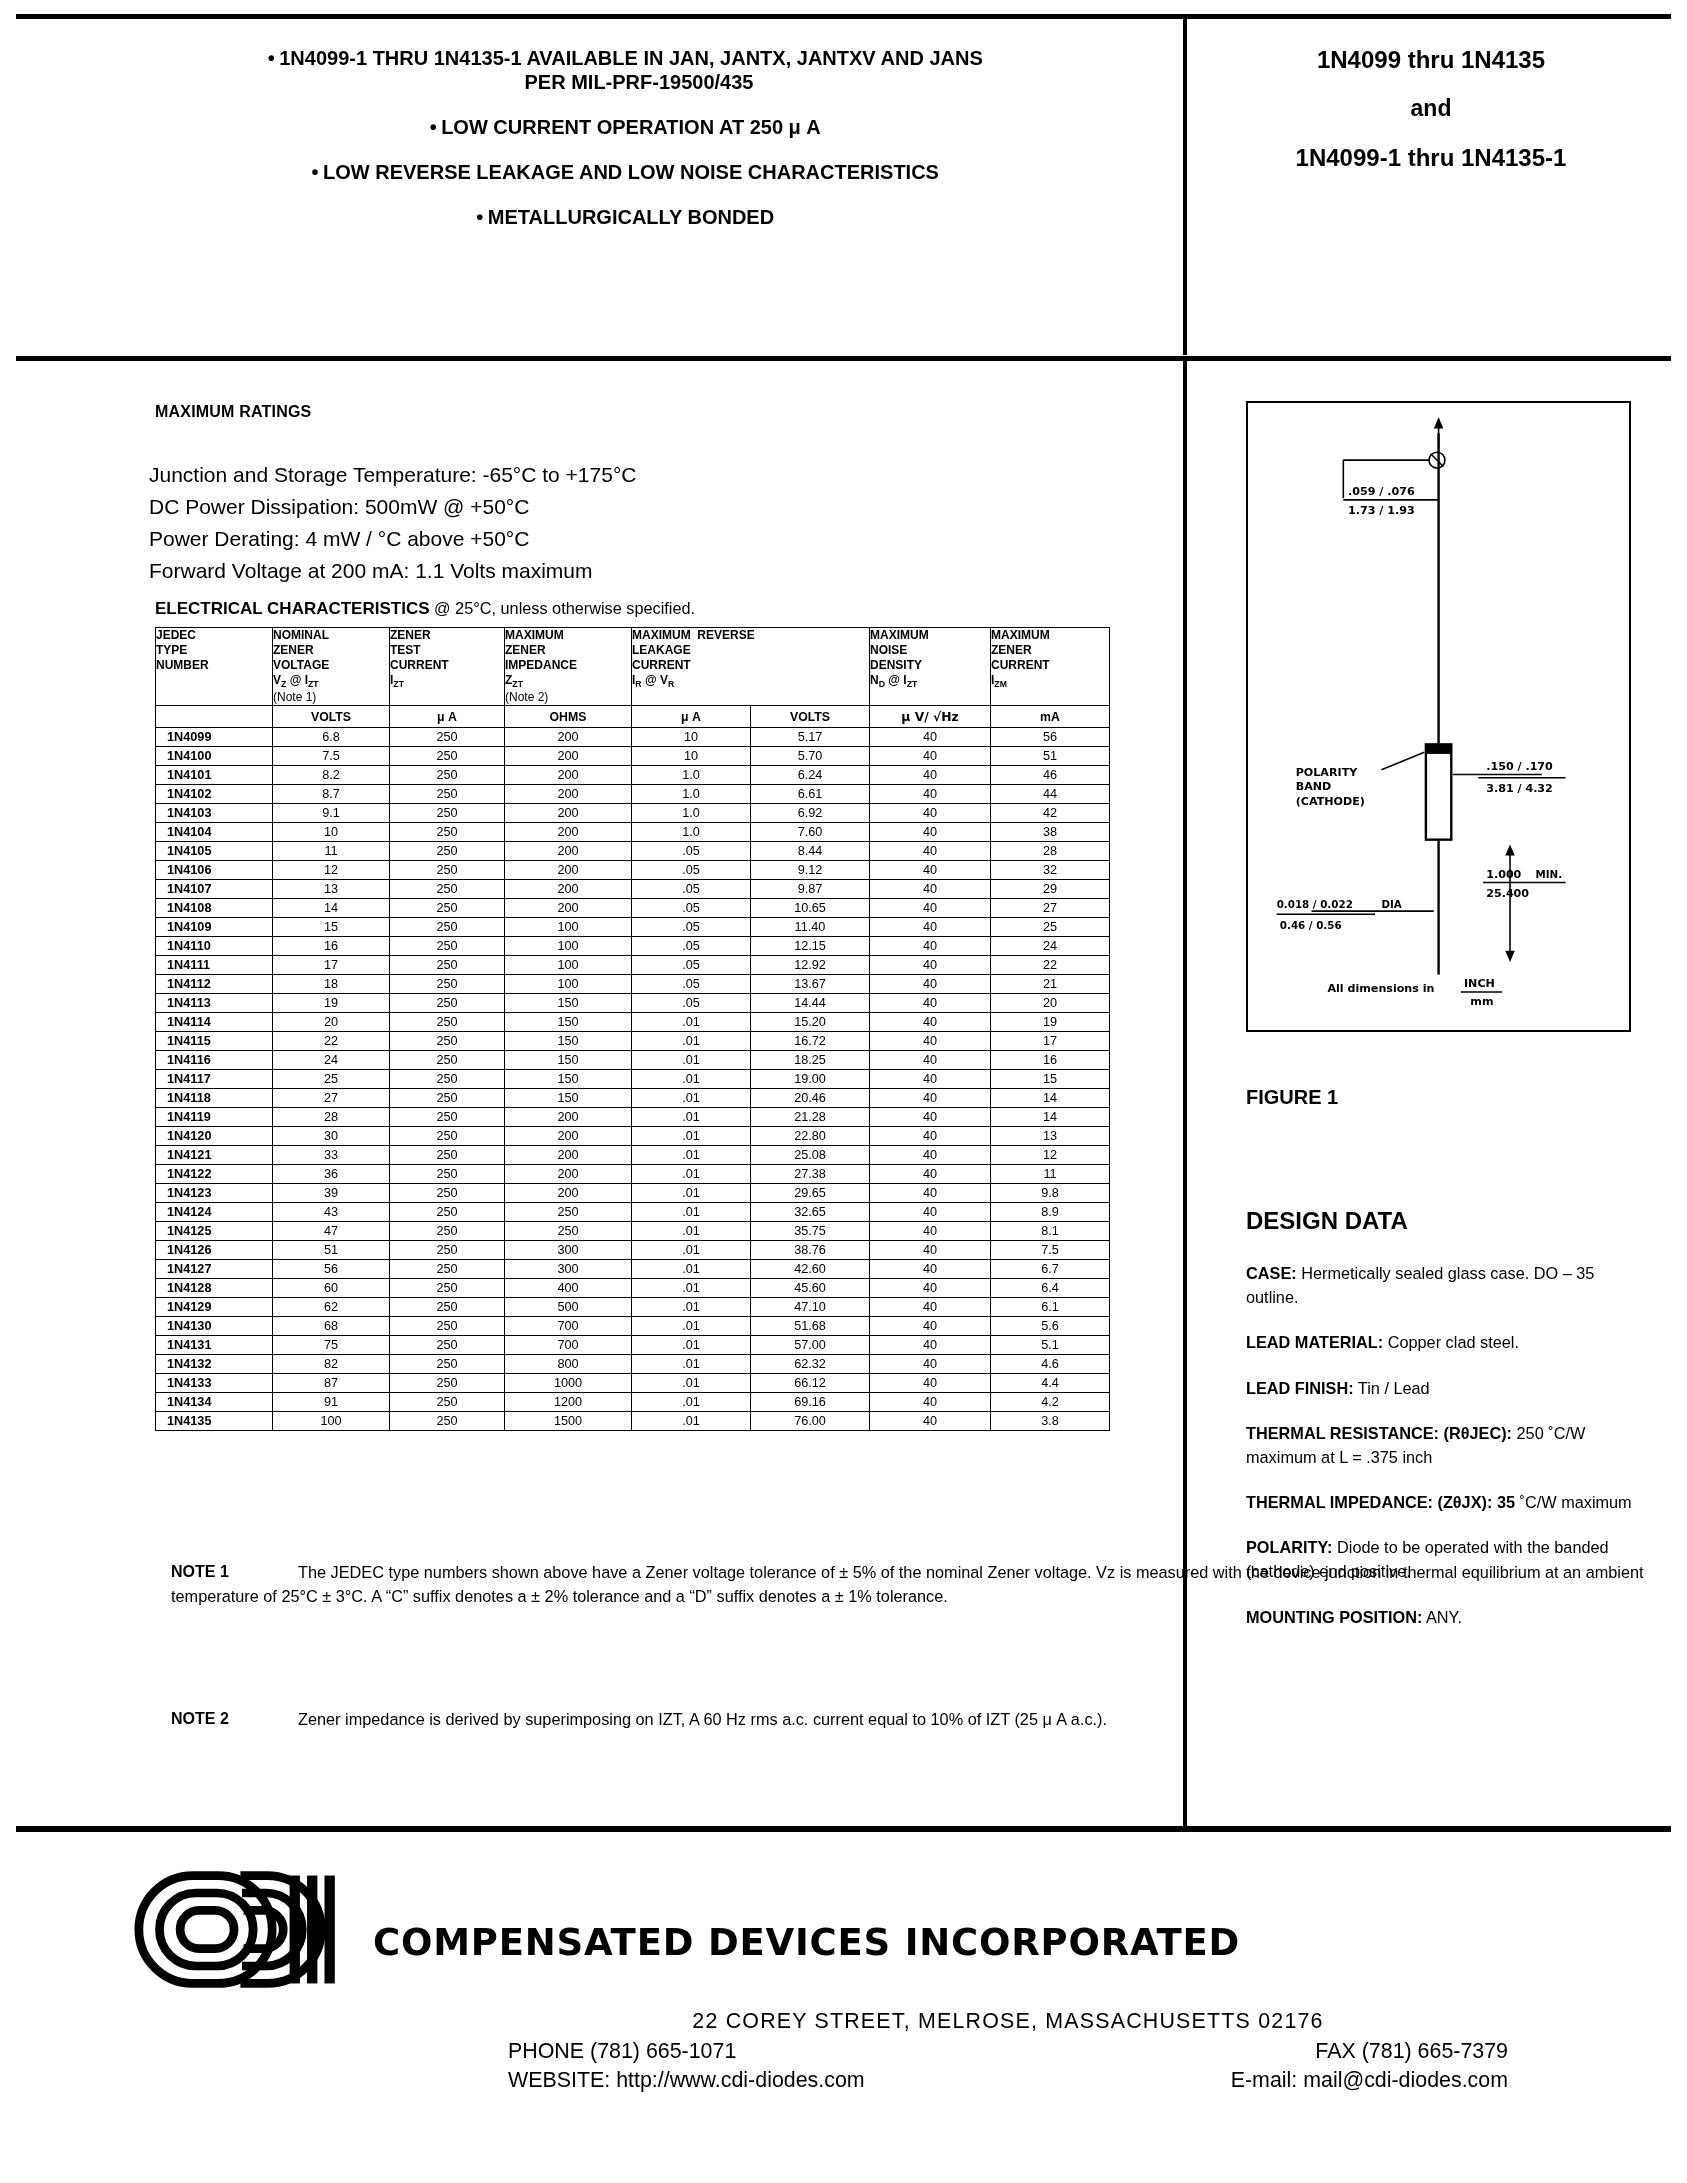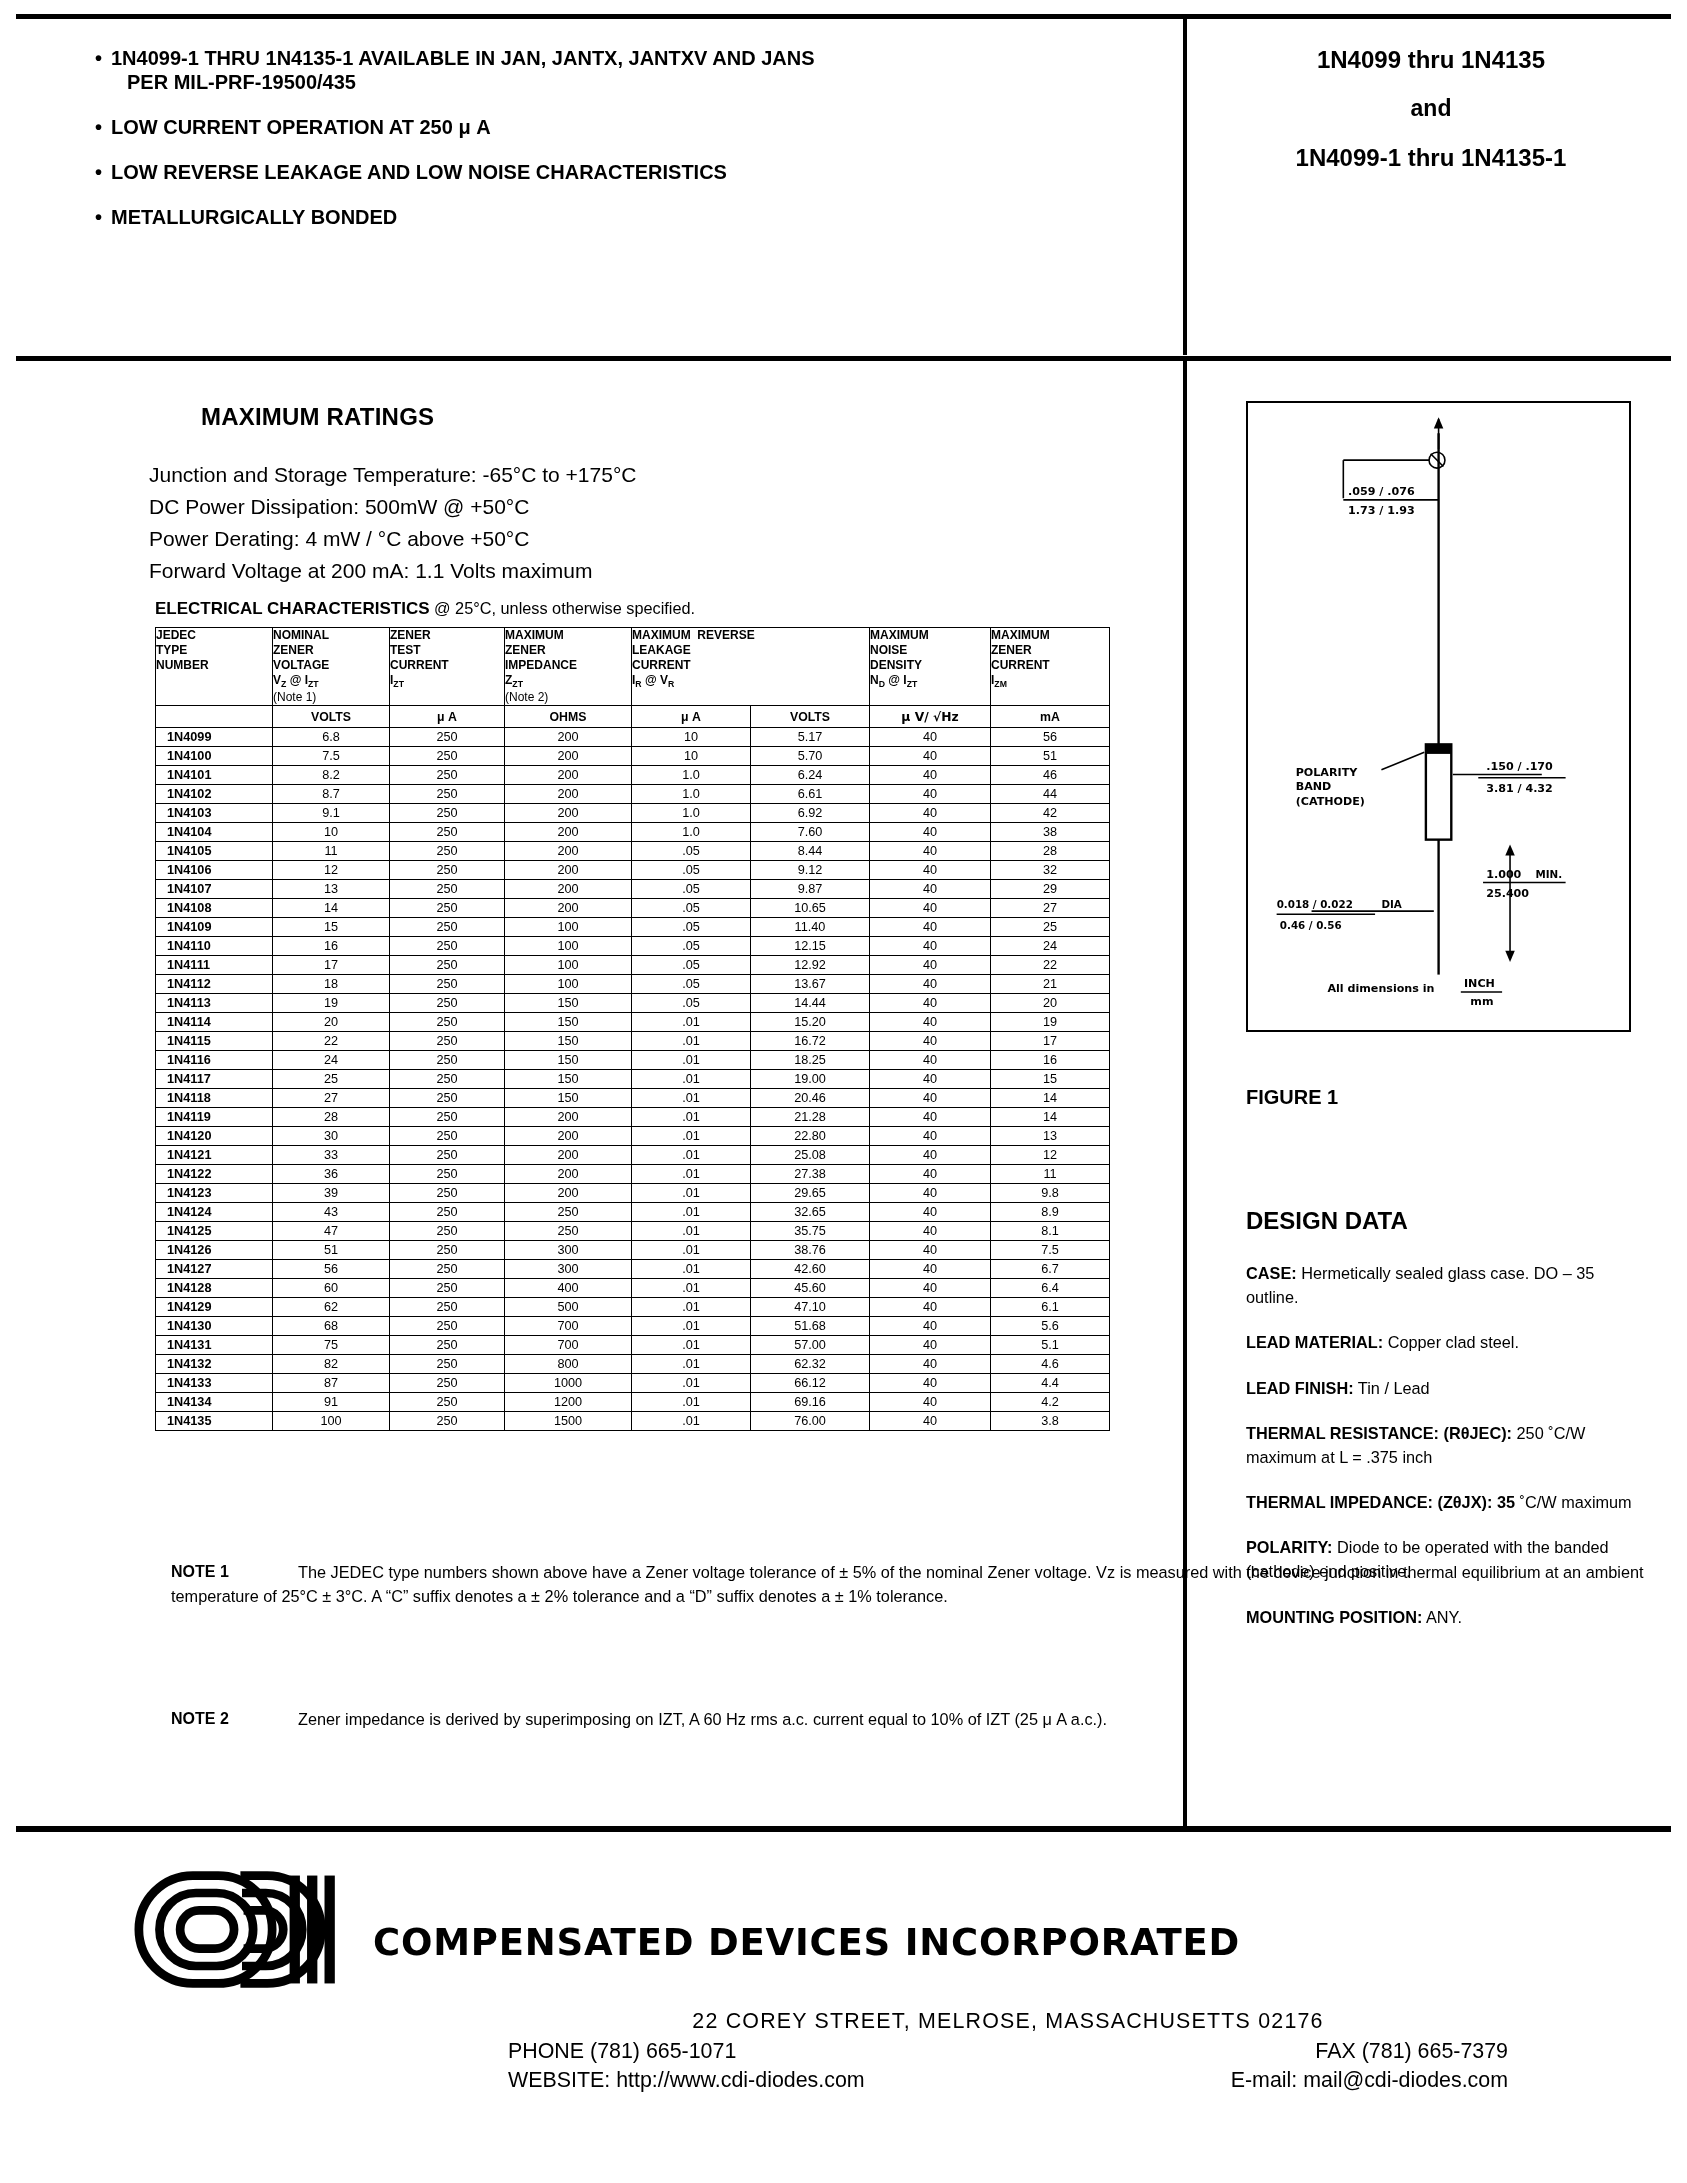--- a/index.html
+++ b/index.html
@@ -14,31 +14,31 @@
 
   
   .topline { position:absolute; left:16px; right:16px; top:14.3px; height:4.8px; background:#000; }
   .midline { position:absolute; left:16px; right:16px; top:356px; height:4.8px; background:#000; }
   .botline { position:absolute; left:16px; right:16px; top:1826px; height:5.6px; background:#000; }
   .vline-top { position:absolute; left:1183px; top:14.3px; width:4px; height:341px; background:#000; }
   .vline-mid { position:absolute; left:1183px; top:360px; width:4px; height:1466px; background:#000; }
 
   
   .bullets { position:absolute; left:95px; top:46px; width:1056px; }
-  .bullet { font-size:20px; font-weight:bold; line-height:1.22; margin-bottom:20.6px; }
+  .bullet { font-size:20px; font-weight:bold; line-height:1.22; margin-bottom:20.6px;text-align:center; }
   .bullet .dot { display:inline-block; width:16px; }
   .bullet .sub { display:block; margin-left:32px; }
 
   
   .titleblock { position:absolute; left:1191px; top:48px; width:480px; text-align:center; }
   .titleblock div { font-size:24px; font-weight:bold; line-height:1.0; margin-bottom:25.4px; }
   .titleblock .and { font-size:23px; }
 
   
-  .maxratings-h { position:absolute; left:155px; top:403px; font-size:24px; font-weight:bold; letter-spacing:0.2px;margin-left:46px;}
+  .maxratings-h { position:absolute; left:155px; top:403px; font-size:16px; font-weight:bold; letter-spacing:0.2px;}
   .maxratings-b { position:absolute; left:149px; top:459px; font-size:21px; line-height:1.52; }
 
   .elec-h { position:absolute; left:155px; top:599px; font-size:16.3px; }
   .elec-h b { font-size:17px; }
 
   
   table.spec { position:absolute; left:155px; top:627px; border-collapse:collapse; }
   table.spec td, table.spec th { border:1.3px solid #000; padding:0; }
   .hdrcell { text-align:left; vertical-align:top; font-size:12px; font-weight:bold; line-height:1.25; padding:4.8px 3.2px 3.2px 3.2px; }
   .hdrcell .sm { font-weight:normal; }

